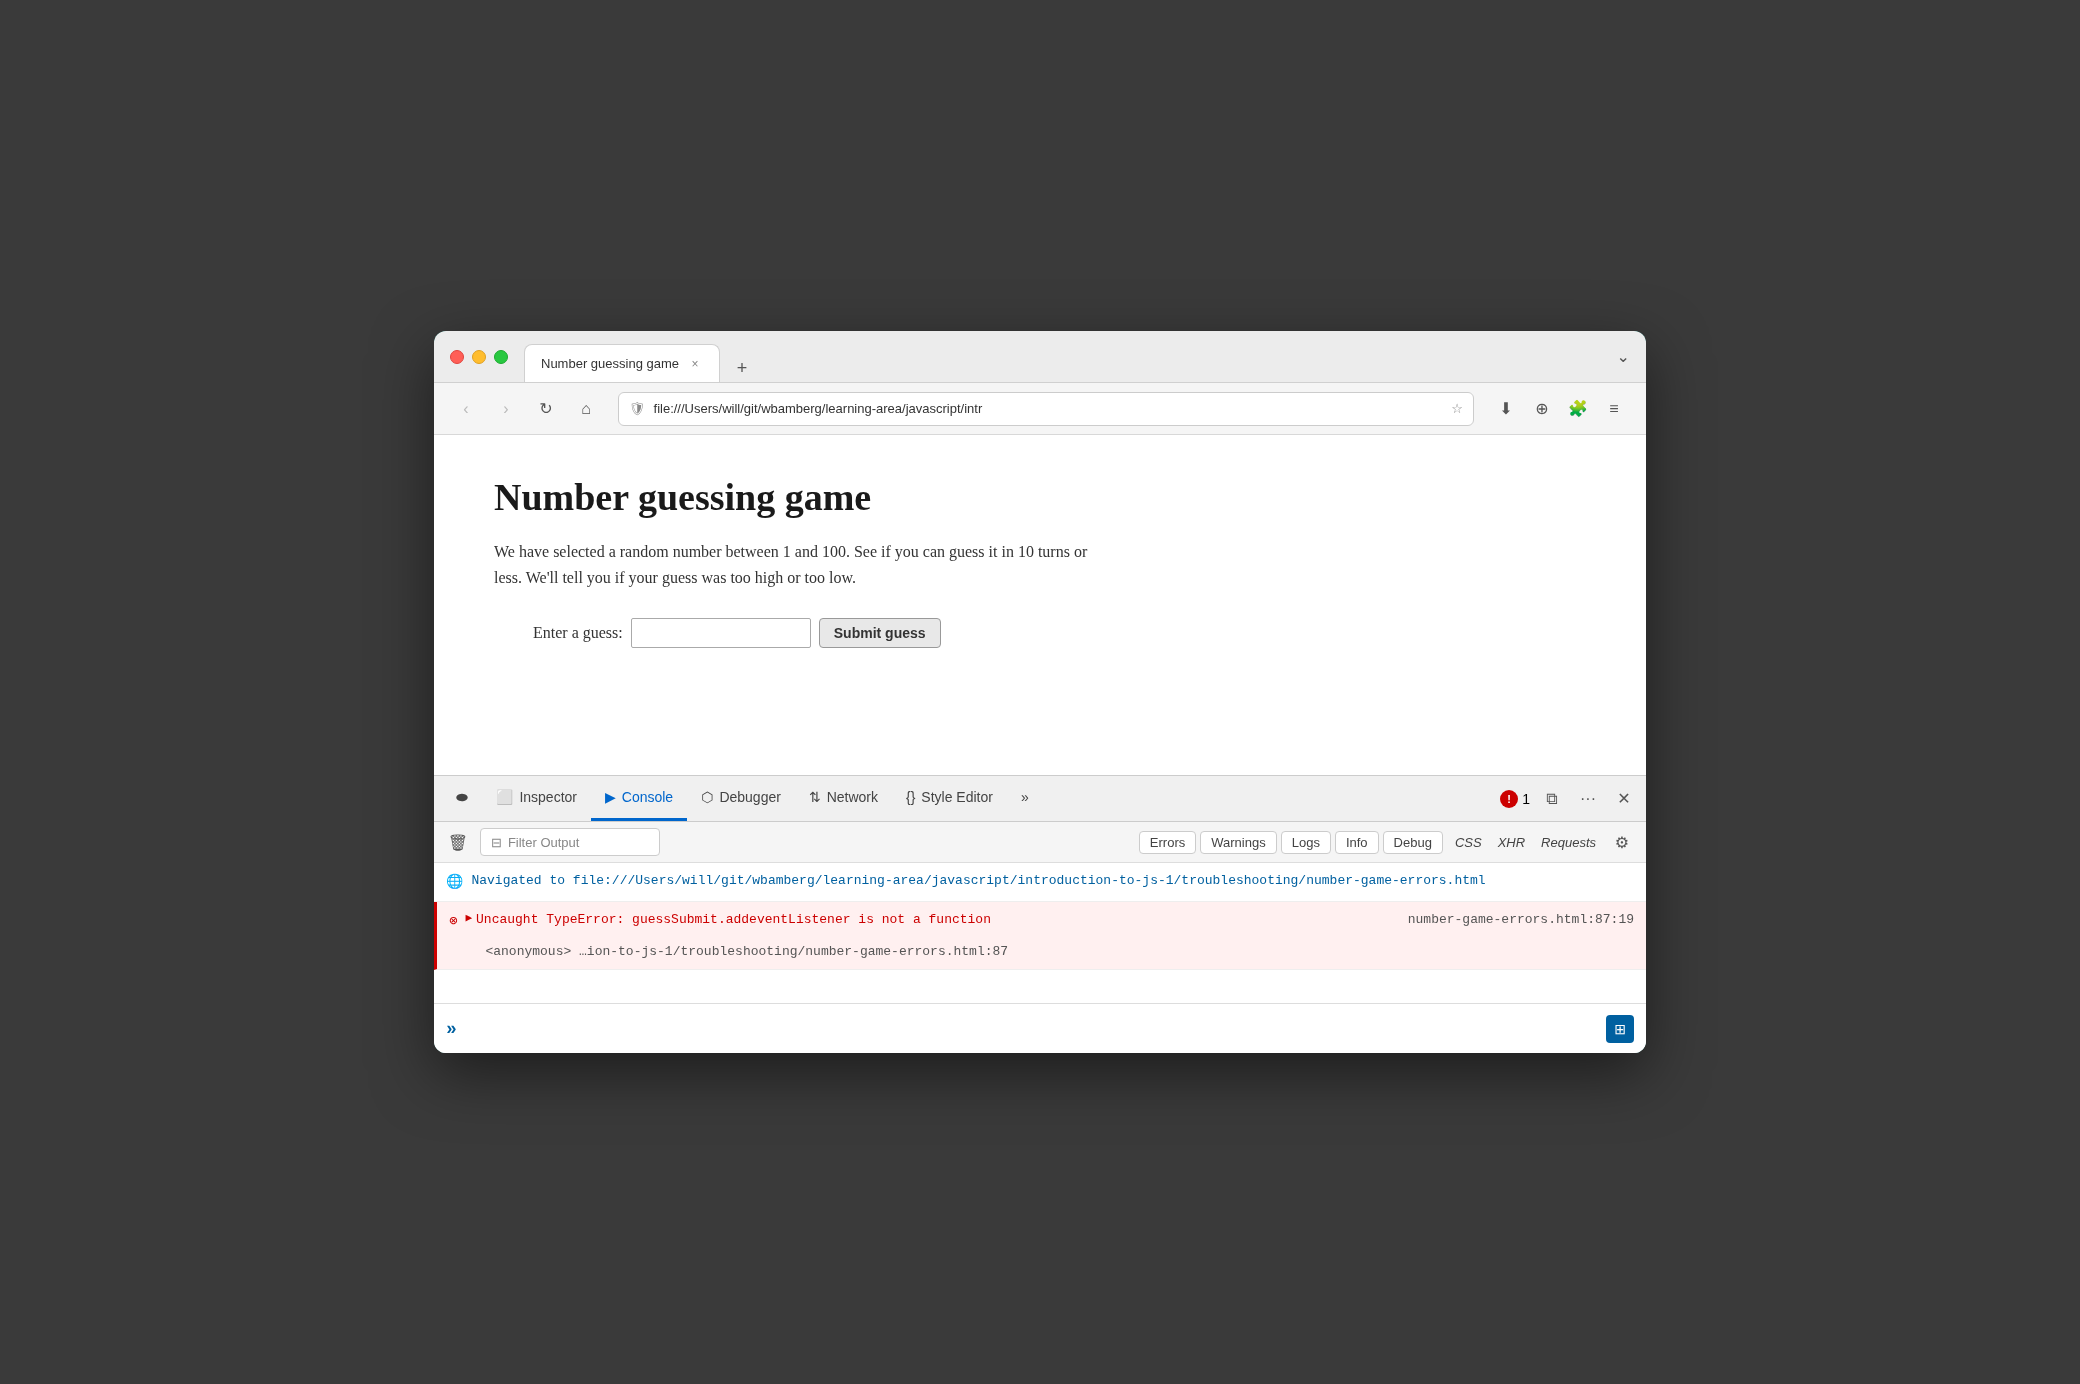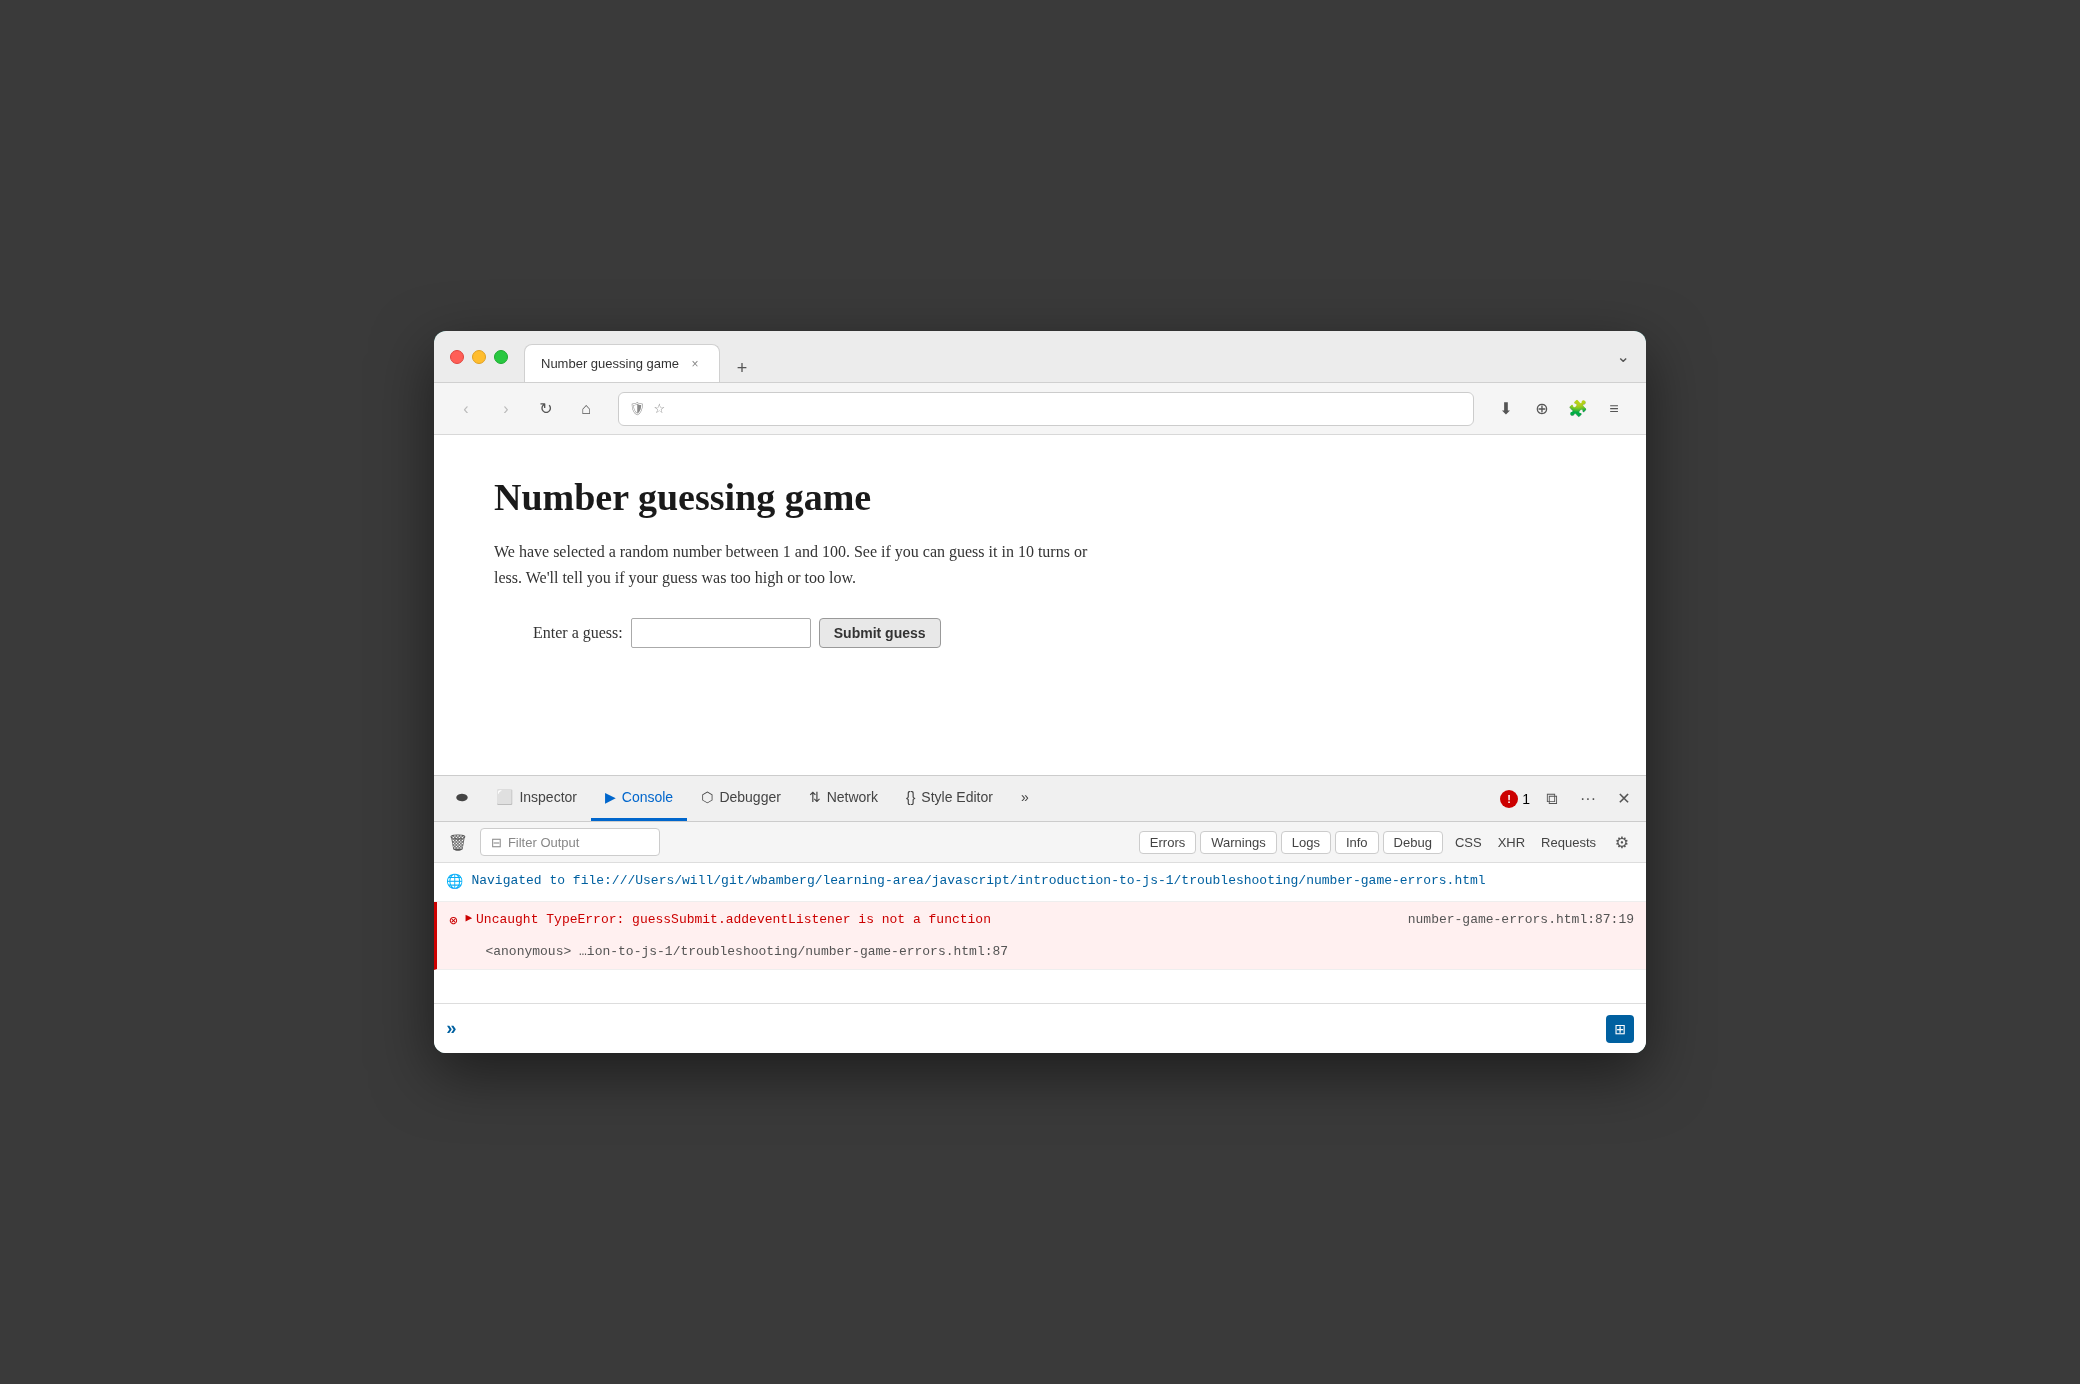--- a/index.html
+++ b/index.html
@@ -352,20 +352,21 @@
       display: flex;
       gap: 8px;
       align-items: center;
     }
 
     .filter-type-btn {
       font-size: 13px;
       color: #444;
       cursor: pointer;
       padding: 2px 4px;
+      font-style: italic;
     }
 
     .settings-icon-btn {
       width: 28px;
       height: 28px;
       display: flex;
       align-items: center;
       justify-content: center;
       cursor: pointer;
       color: #555;
@@ -530,20 +531,21 @@
     </div>
     <div class="nav-btn">
       <span>↻</span>
     </div>
     <div class="nav-btn">
       <span>⌂</span>
     </div>
 
     <div class="address-bar">
       <span class="address-bar-icon">🛡</span>
+      <span class="address-text">file:///Users/will/git/wbamberg/learning-area/javascript/intr</span>
       <span class="address-star">☆</span>
     </div>
 
     <div class="toolbar-right">
       <div class="toolbar-icon-btn">
         <span>⬇</span>
       </div>
       <div class="toolbar-icon-btn">
         <span>⊕</span>
       </div>

